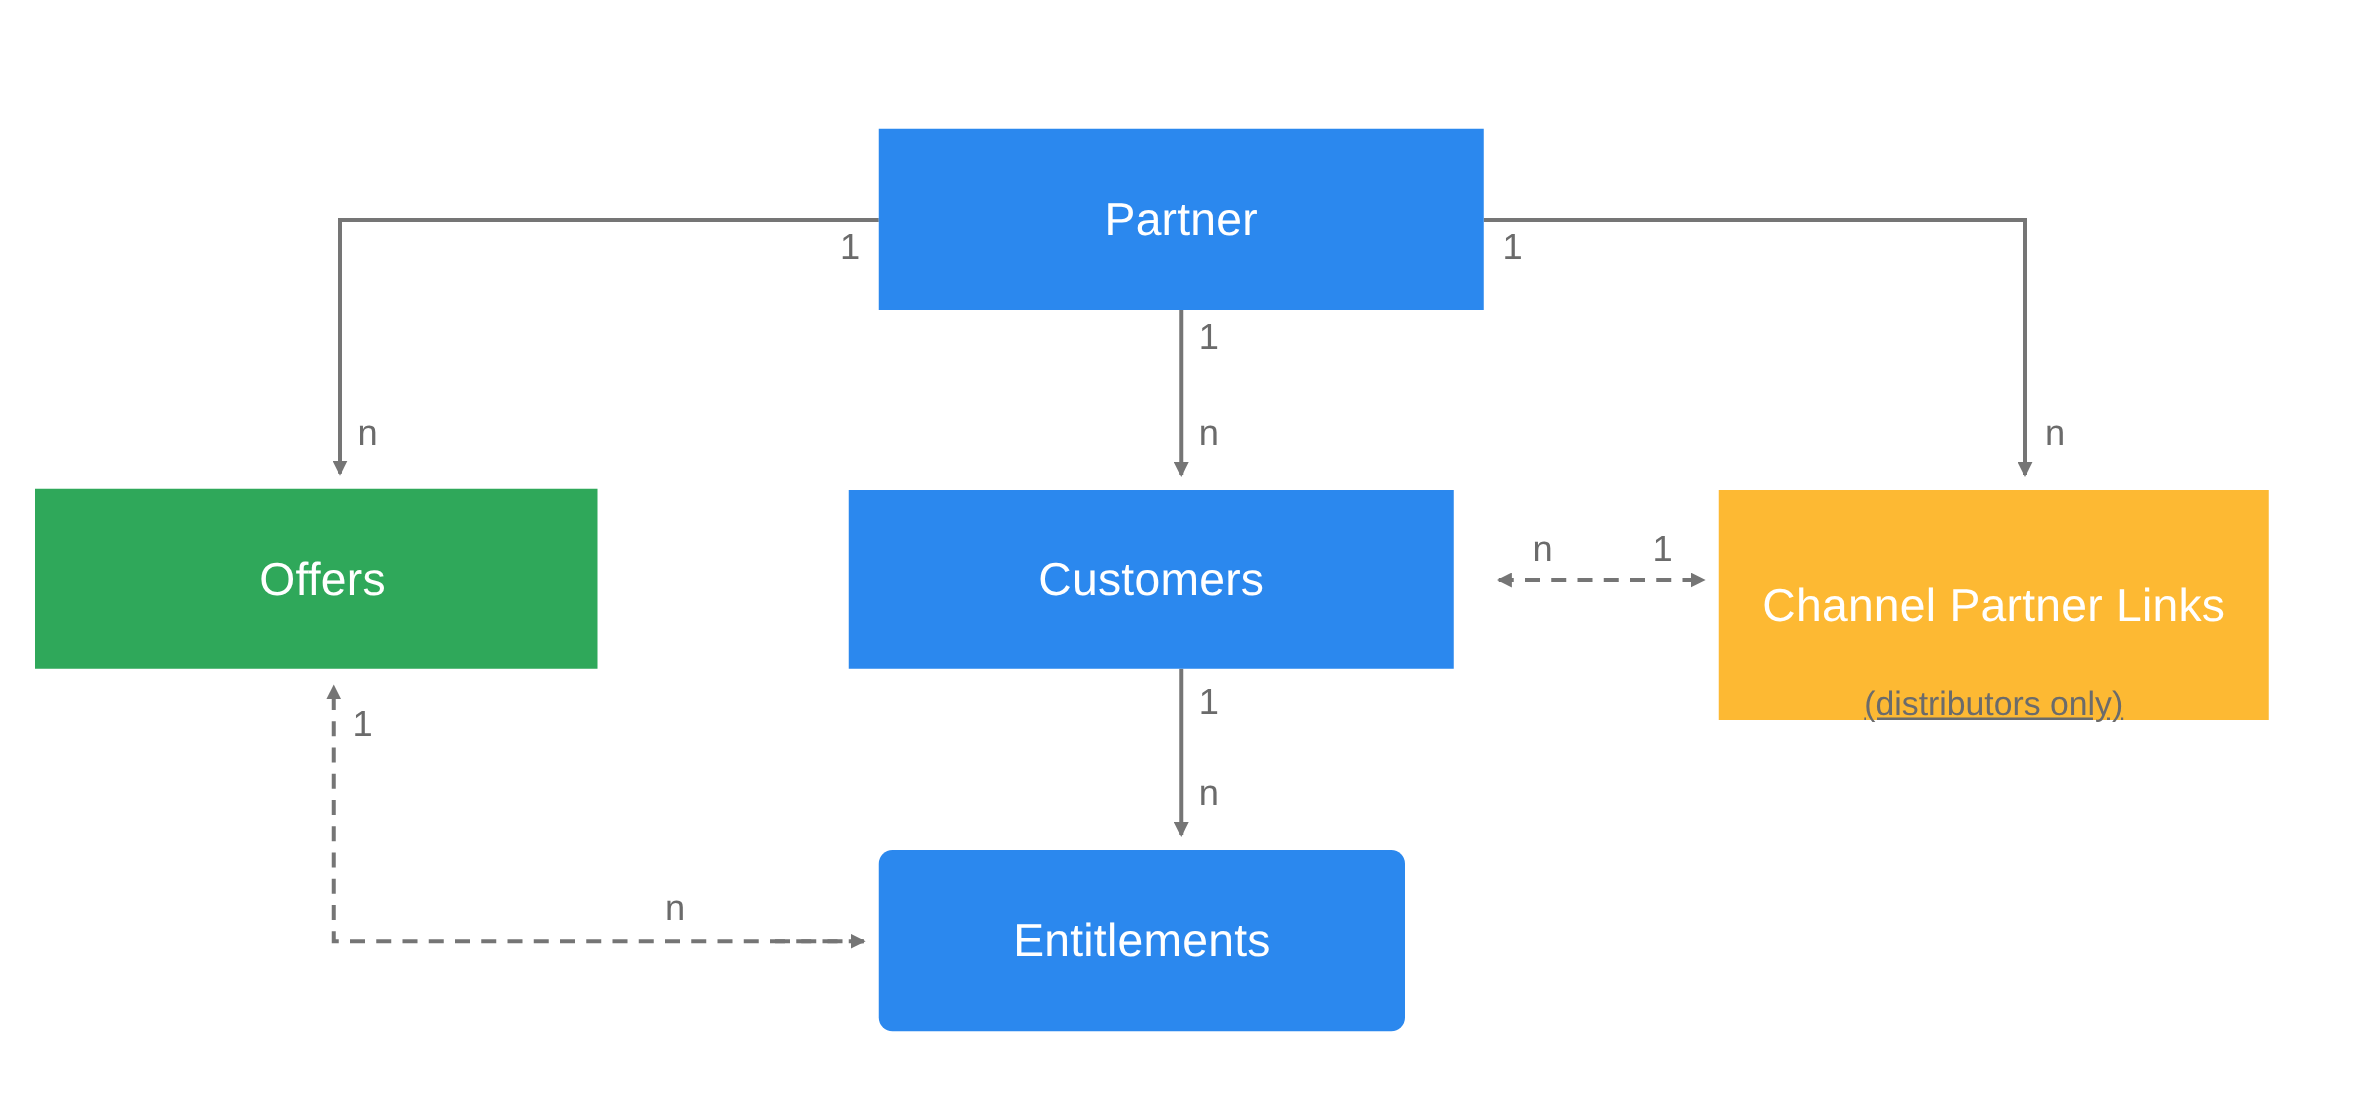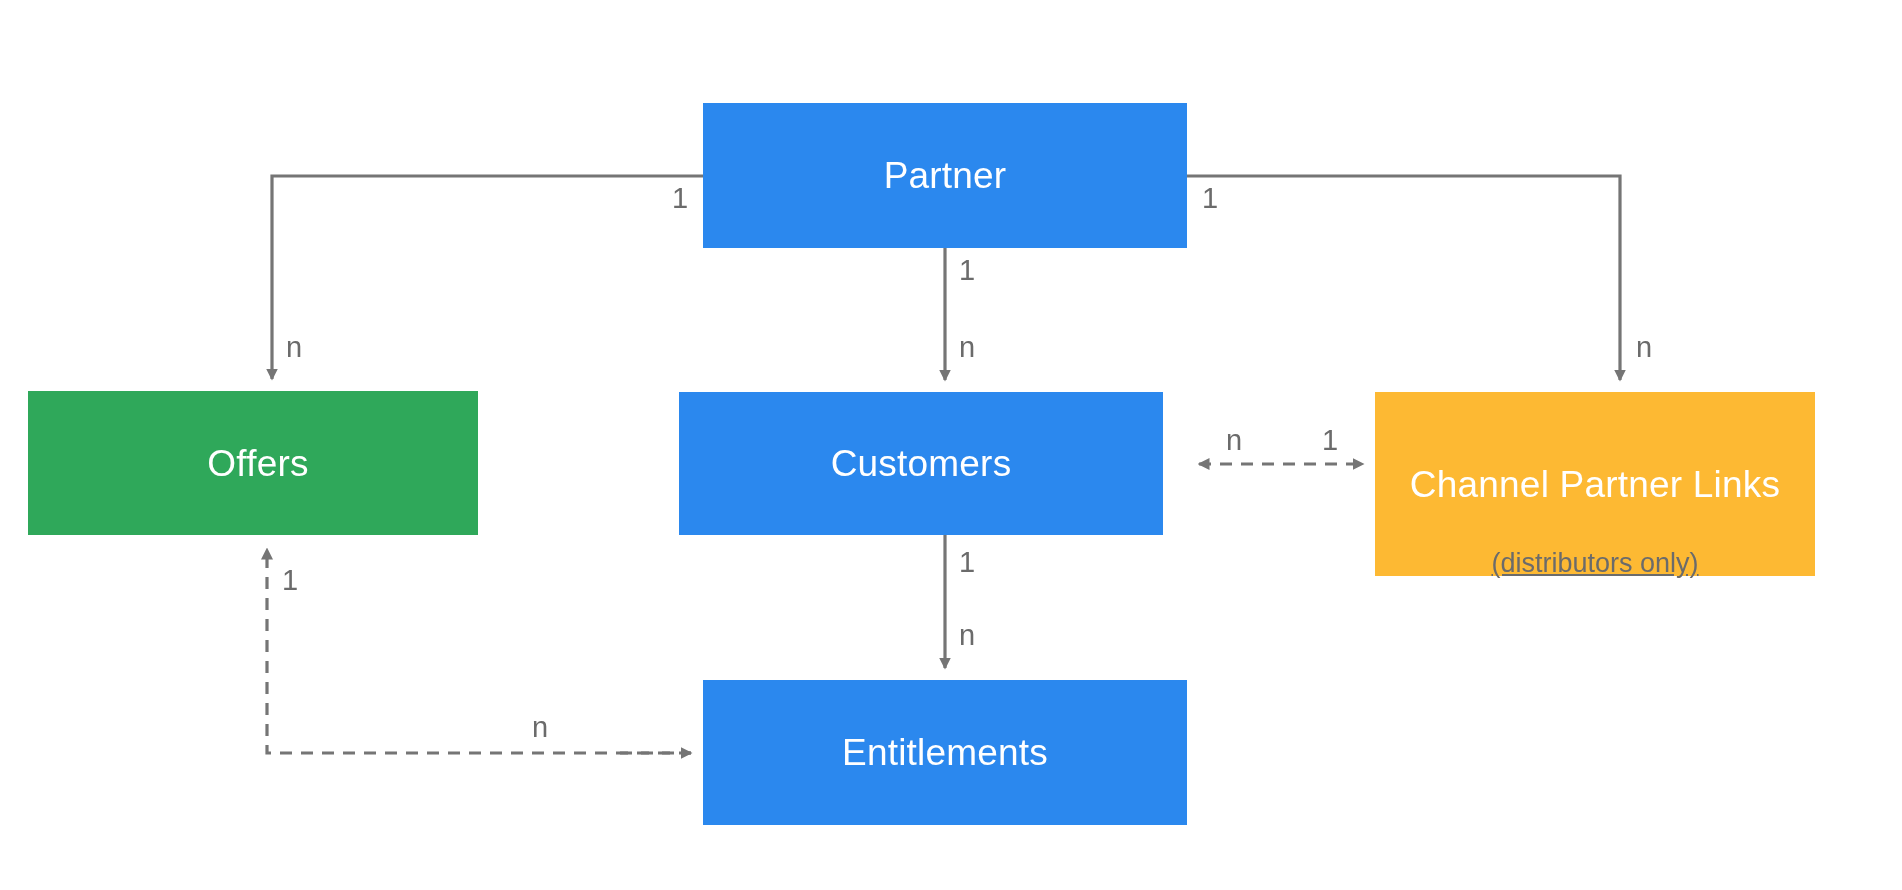--- a/index.html
+++ b/index.html
@@ -37,21 +37,21 @@
     font-weight: 400;
     letter-spacing: 0.2px;
     white-space: nowrap;
     line-height: 1;
     user-select: none;
   }
   .node-accounts   { left: 703px; top: 103px; width: 484px; height: 145px; background: #2b88ee; }
   .node-offers     { left: 28px;  top: 391px; width: 450px; height: 144px; background: #2fa85a; padding-left: 10px; }
   .node-customers  { left: 679px; top: 392px; width: 484px; height: 143px; background: #2b88ee; }
   .node-channel    { left: 1375px;top: 392px; width: 440px; height: 184px; background: #fdb933; }
-  .node-entitle    { left: 703px; top: 680px; width: 484px; height: 145px; background: #2b88ee; }
+  .node-entitle    { left: 703px; top: 680px; width: 421px; height: 145px; background: #2b88ee; border-radius: 11px; }
 
   .note {
     position: absolute;
     color: #6b6b6b;
     font-family: "Liberation Sans", sans-serif;
     font-size: 27px;
     white-space: nowrap;
     text-align: center;
     user-select: none;
   }

